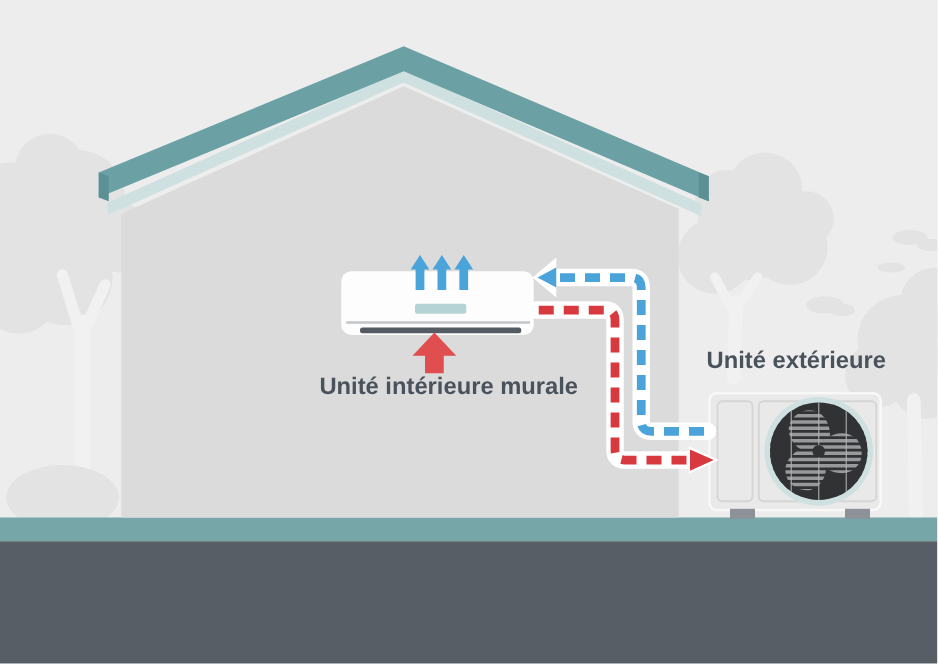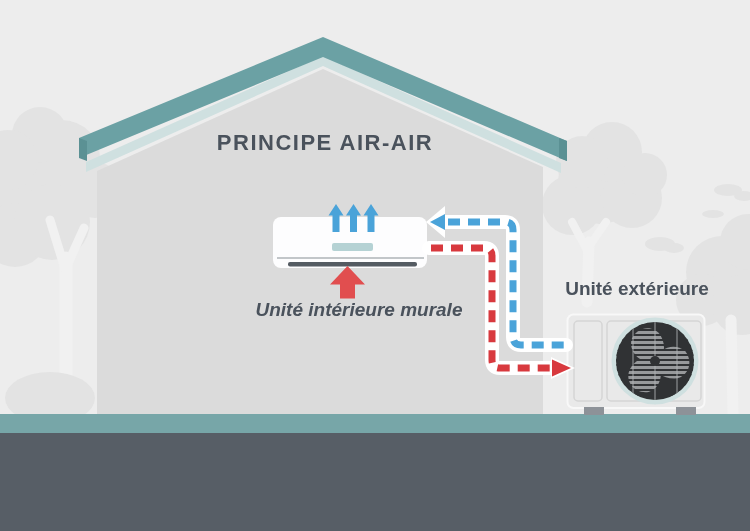--- a/index.html
+++ b/index.html
@@ -35,21 +35,21 @@
   .feet{fill:var(--feet,#8d9298);}
   .indoor-body{fill:#fdfdfe;}
   .strip{fill:var(--indoor-strip,#b5d2d4);}
   .thinline{fill:var(--thin-line,#c2c6c9);}
   .darkbar{fill:var(--indoor-bar,#545b62);}
 
   
   .lbl{position:absolute;color:var(--text,#4a525c);font-weight:bold;text-align:center;white-space:nowrap;}
   .title{left:125px;top:130px;width:400px;font-size:22px;letter-spacing:1.5px;}
   .insufflation{left:204px;top:179px;width:300px;font-size:19px;}
-  .indoor{left:159px;top:299px;width:400px;font-size:19px;font-style:italic;}
+  .indoor{left:159px;top:299px;width:400px;font-size:19px;}
   .outdoor{left:487px;top:278px;width:300px;font-size:19px;}
 </style>
 </head>
 <body>
 
 <div class="scene">
 
   <svg width="750" height="531" viewBox="0 0 750 531">
     <defs>
       <clipPath id="fanclip">
@@ -171,16 +171,15 @@
       <path class="casing" d="M445 222 H505 Q513 222 513 230 V337 Q513 345 521 345 H566"></path>
       <path class="dash-blue" d="M448 222 H505 Q513 222 513 230 V337 Q513 345 521 345 H565"></path>
       <polygon class="blue" points="430,222 445,214 445,230"></polygon>
       <path class="casing" d="M429 248 H484 Q492 248 492 256 V360 Q492 368 500 368 H551"></path>
       <path class="dash-red" d="M431 248 H484 Q492 248 492 256 V360 Q492 368 500 368 H550"></path>
       <polygon class="white" points="575,368 551,357 551,379"></polygon>
       <polygon class="red-head" points="571,368 552,359.5 552,376.5"></polygon>
     </g>
   </svg>
 
-  <div class="lbl title">PRINCIPE AIR-AIR</div>
   <div class="lbl indoor">Unité intérieure murale</div>
   <div class="lbl outdoor">Unité extérieure</div>
 </div>
 
 </body></html>

